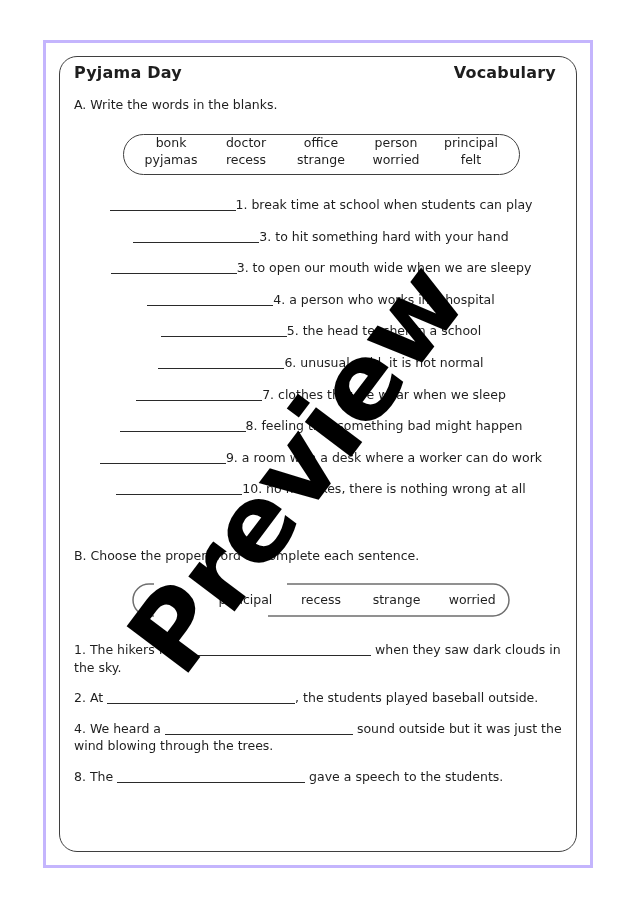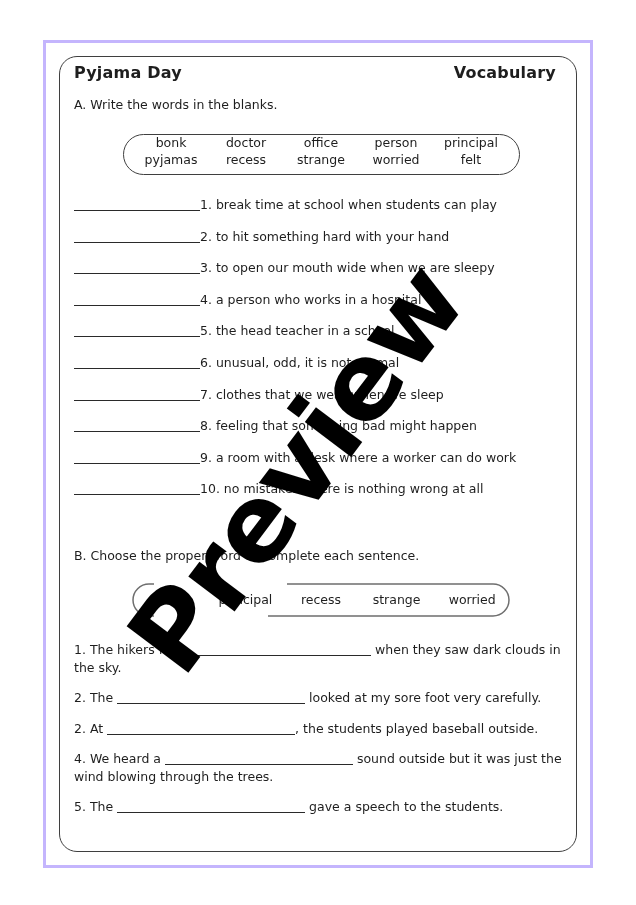--- a/index.html
+++ b/index.html
@@ -21,21 +21,21 @@
   .instruction{font-size:12.5px;line-height:16px;margin-top:14px;}
   
   .word-bank-a{
     width:397px;box-sizing:border-box;margin:21px auto 0;
     border:1.3px solid #3f3f3f;border-radius:25px;
     padding:0 10px 6px;
   }
   .bank-grid{display:grid;grid-template-columns:repeat(5,1fr);}
   .bank-word{font-size:12.5px;line-height:16.5px;text-align:center;white-space:nowrap;}
   
-  .a-list{margin-top:22px;}
+  .a-list{margin-top:22px;text-align:center;}
   .a-item{font-size:12.5px;line-height:15px;margin-bottom:16.6px;white-space:nowrap;}
   .blank-a{
     display:inline-block;width:126px;height:12px;vertical-align:-2px;
     border-bottom:1.3px solid #2a2a2a;
   }
   
   .word-bank-b{position:relative;width:378px;height:34px;margin:19px auto 0;}
   .word-bank-b svg{position:absolute;left:0;top:0;}
   .bank-b-words{
     position:absolute;left:0;top:0;width:100%;height:100%;
@@ -82,21 +82,21 @@
           <div class="bank-word">pyjamas</div>
           <div class="bank-word">recess</div>
           <div class="bank-word">strange</div>
           <div class="bank-word">worried</div>
           <div class="bank-word">felt</div>
         </div>
       </div>
 
       <div class="a-list">
         <div class="a-item"><span class="blank-a"></span><span>1. break time at school when students can play</span></div>
-        <div class="a-item"><span class="blank-a"></span><span>2. to hit something hard with your hand</span></div>
+        <div class="a-item"><span class="blank-a"></span><span>3. to hit something hard with your hand</span></div>
         <div class="a-item"><span class="blank-a"></span><span>3. to open our mouth wide when we are sleepy</span></div>
         <div class="a-item"><span class="blank-a"></span><span>4. a person who works in a hospital</span></div>
         <div class="a-item"><span class="blank-a"></span><span>5. the head teacher in a school</span></div>
         <div class="a-item"><span class="blank-a"></span><span>6. unusual, odd, it is not normal</span></div>
         <div class="a-item"><span class="blank-a"></span><span>7. clothes that we wear when we sleep</span></div>
         <div class="a-item"><span class="blank-a"></span><span>8. feeling that something bad might happen</span></div>
         <div class="a-item"><span class="blank-a"></span><span>9. a room with a desk where a worker can do work</span></div>
         <div class="a-item"><span class="blank-a"></span><span>10. no mistakes, there is nothing wrong at all</span></div>
       </div>
 
@@ -112,24 +112,23 @@
           <div class="bank-word">doctor</div>
           <div class="bank-word">principal</div>
           <div class="bank-word">recess</div>
           <div class="bank-word">strange</div>
           <div class="bank-word">worried</div>
         </div>
       </div>
 
       <div class="b-sentences">
         <div class="b-sentence"><span>1. The hikers felt </span><span class="blank-b"></span><span> when they saw dark clouds in the sky.</span></div>
-        <div class="b-sentence"><span>2. The </span><span class="blank-b"></span><span> looked at my sore foot very carefully.</span></div>
         <div class="b-sentence"><span>2. At </span><span class="blank-b"></span><span>, the students played baseball outside.</span></div>
         <div class="b-sentence"><span>4. We heard a </span><span class="blank-b"></span><span> sound outside but it was just the wind blowing through the trees.</span></div>
-        <div class="b-sentence"><span>5. The </span><span class="blank-b"></span><span> gave a speech to the students.</span></div>
+        <div class="b-sentence"><span>8. The </span><span class="blank-b"></span><span> gave a speech to the students.</span></div>
       </div>
 
     </div>
   </div>
 
   <div class="preview-watermark">Preview</div>
 
 </div>
 
 </body></html>

